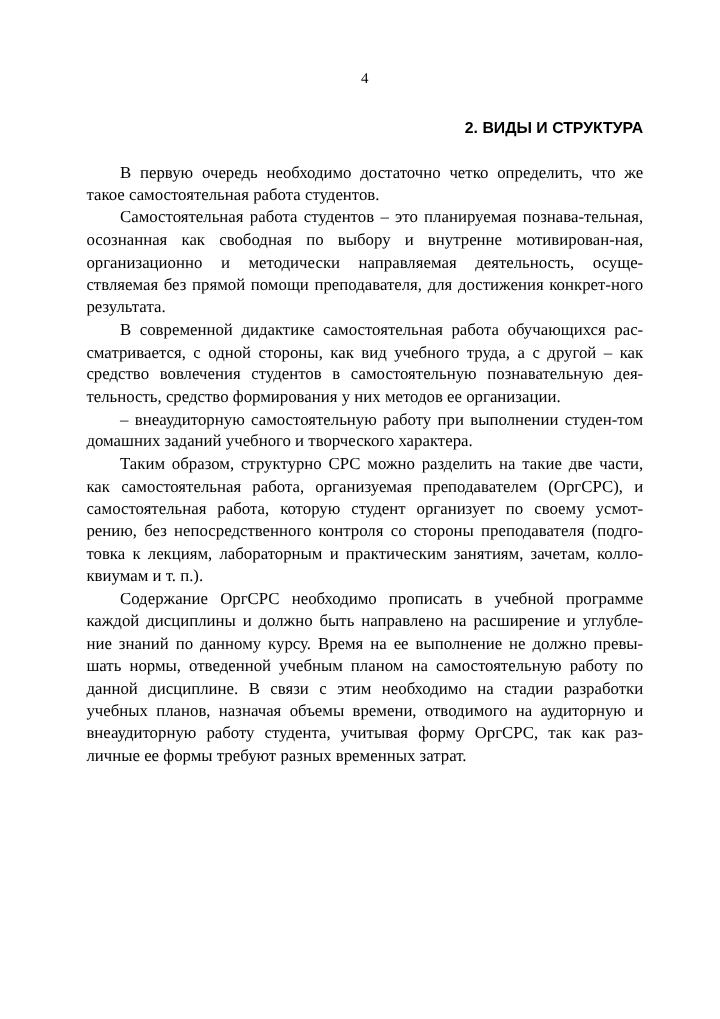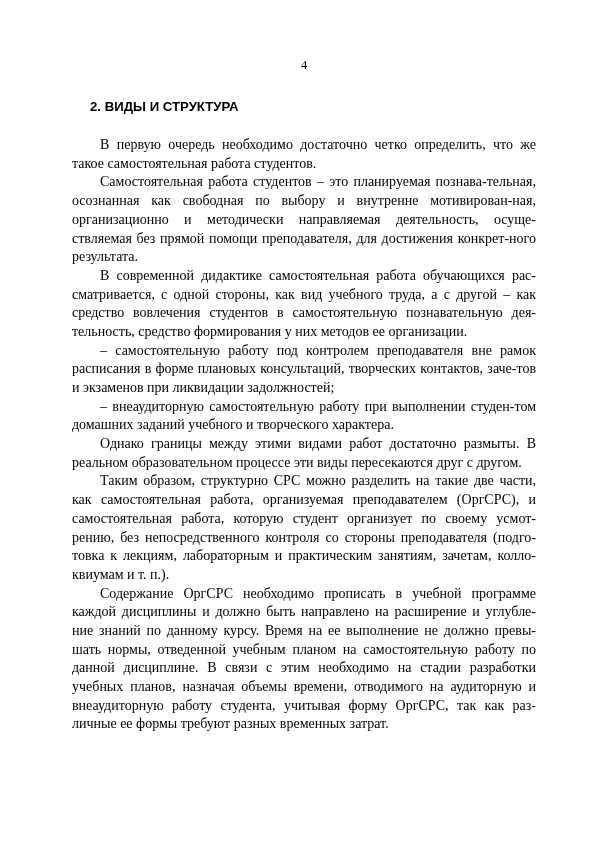--- a/index.html
+++ b/index.html
@@ -29,20 +29,21 @@
     margin: 0 0 22px 0;
     letter-spacing: 0;
   }
   .doc-heading {
     font-family: "Liberation Sans", sans-serif;
     font-weight: bold;
     font-size: 13.2px;
     line-height: 1.75;
     margin: 0 0 18px 0;
     padding-left: 18px;
+    text-align: right;
   }
   .doc-heading .line {
     display: block;
     white-space: nowrap;
   }
   .doc-heading .line.second {
     padding-left: 12px;
   }
   .body-text p {
     margin: 0;
@@ -65,20 +66,18 @@
   <div class="page-number">4</div>
 
   <div class="doc-heading">
     <span class="line">2. ВИДЫ И СТРУКТУРА</span>
   </div>
 
   <div class="body-text">
     <p>В первую очередь необходимо достаточно четко определить, что же такое самостоятельная работа студентов.</p>
     <p>Самостоятельная работа студентов – это планируемая познава-тельная, осознанная как свободная по выбору и внутренне мотивирован-ная, организационно и методически направляемая деятельность, осуще-ствляемая без прямой помощи преподавателя, для достижения конкрет-ного результата.</p>
     <p>В современной дидактике самостоятельная работа обучающихся рас-сматривается, с одной стороны, как вид учебного труда, а с другой – как средство вовлечения студентов в самостоятельную познавательную дея-тельность, средство формирования у них методов ее организации.</p>
-    <p class="dash-item">– самостоятельную работу под контролем преподавателя вне рамок расписания в форме плановых консультаций, творческих контактов, заче-тов и экзаменов при ликвидации задолжностей;</p>
     <p class="dash-item">– внеаудиторную самостоятельную работу при выполнении студен-том домашних заданий учебного и творческого характера.</p>
-    <p>Однако границы между этими видами работ достаточно размыты. В реальном образовательном процессе эти виды пересекаются друг с другом.</p>
     <p>Таким образом, структурно СРС можно разделить на такие две части, как самостоятельная работа, организуемая преподавателем (ОргСРС), и самостоятельная работа, которую студент организует по своему усмот-рению, без непосредственного контроля со стороны преподавателя (подго-товка к лекциям, лабораторным и практическим занятиям, зачетам, колло-квиумам и т. п.).</p>
     <p>Содержание ОргСРС необходимо прописать в учебной программе каждой дисциплины и должно быть направлено на расширение и углубле-ние знаний по данному курсу. Время на ее выполнение не должно превы-шать нормы, отведенной учебным планом на самостоятельную работу по данной дисциплине. В связи с этим необходимо на стадии разработки учебных планов, назначая объемы времени, отводимого на аудиторную и внеаудиторную работу студента, учитывая форму ОргСРС, так как раз-личные ее формы требуют разных временных затрат.</p>
   </div>
 
 </div>
 
 </body></html>

